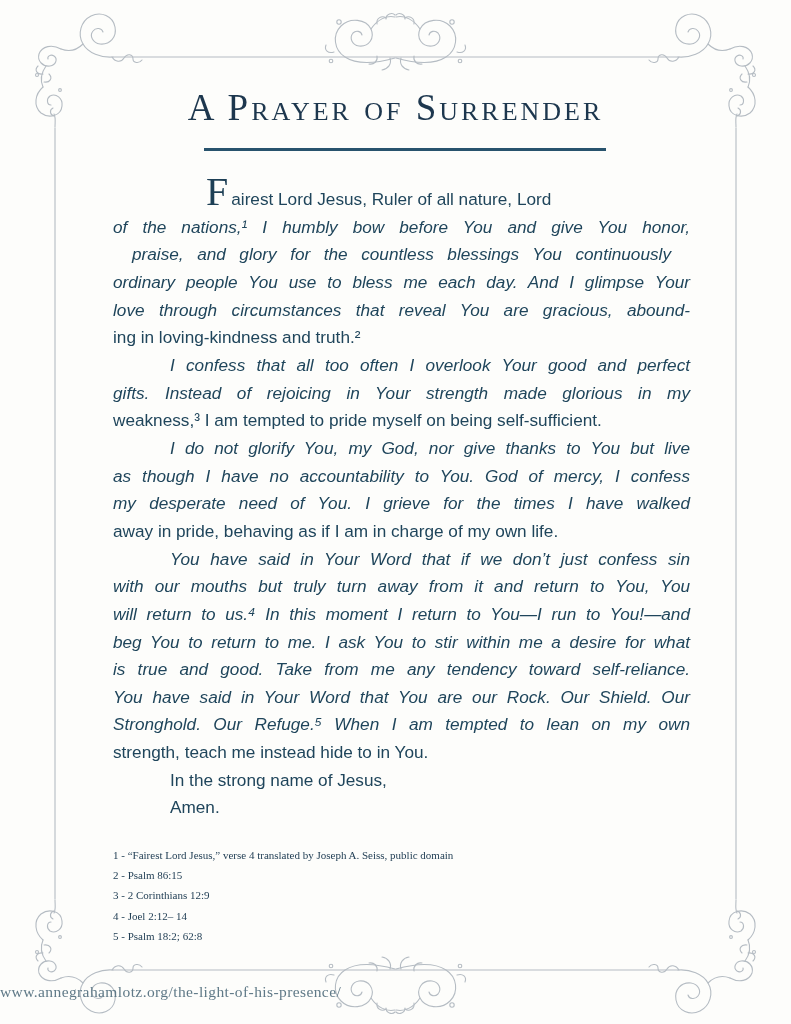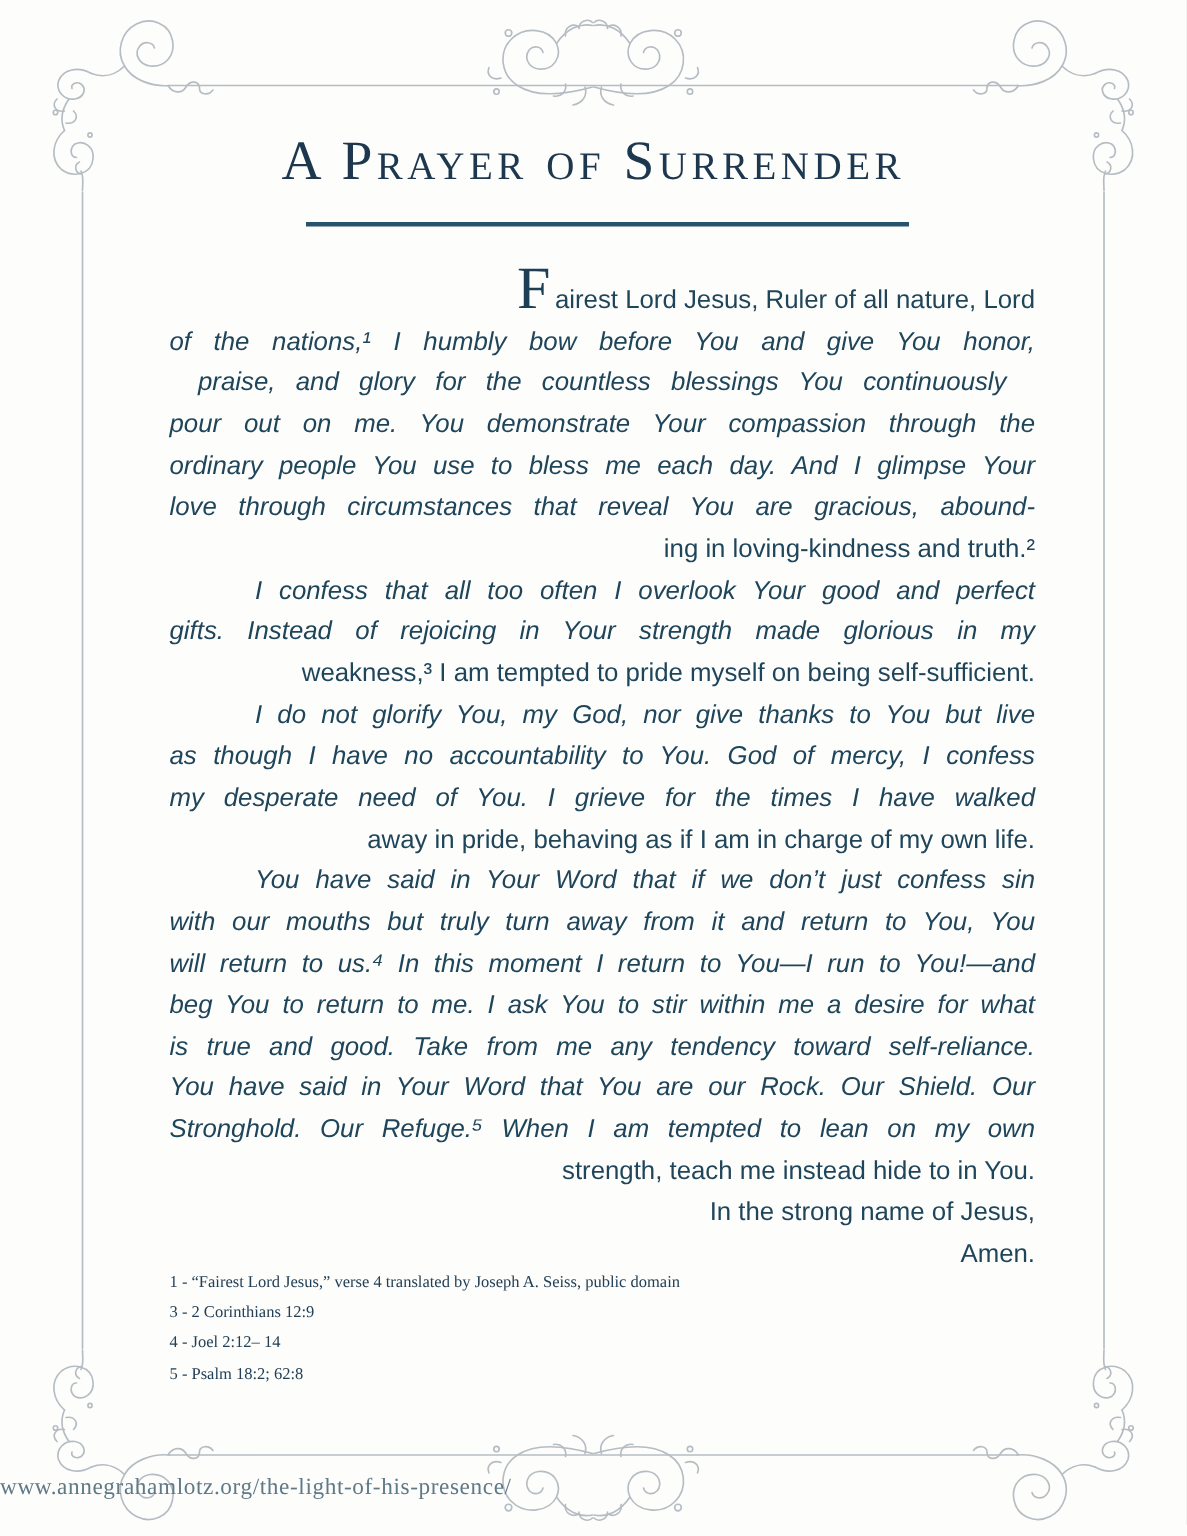--- a/index.html
+++ b/index.html
@@ -33,21 +33,21 @@
   }
 
   .prayer{
     position:absolute;
     left:113px;top:186px;
     width:577px;
     font-size:17.2px;
     line-height:27.65px;
     color:#1f455b;
   }
-  .line{text-align:right;}
+  .line{text-align:left;}
   .line.just{text-align:justify;text-align-last:justify;font-style:italic;}
   .para.indent .line:first-child{text-indent:57px;}
   .para.has-drop .line:nth-child(3){padding:0 19px;}
   .line.dropline{padding-left:93px;}
   .dropcap{
     font-family:"Liberation Serif", serif;
     font-size:40px;
     line-height:1px;
     margin-right:3px;
     color:#1d3f55;
@@ -123,21 +123,20 @@
   </svg>
 
   <h1 class="title">A Prayer of Surrender</h1>
   <div class="rule"></div>
 
   <div class="prayer" id="prayerBody">
       <div class="para has-drop">
         <div class="line dropline"><span class="dropcap">F</span>airest Lord Jesus, Ruler of all nature, Lord</div>
         <div class="line just">of the nations,¹ I humbly bow before You and give You honor,</div>
         <div class="line just">praise, and glory for the countless blessings You continuously</div>
-        <div class="line just">pour out on me. You demonstrate Your compassion through the</div>
         <div class="line just">ordinary people You use to bless me each day. And I glimpse Your</div>
         <div class="line just">love through circumstances that reveal You are gracious, abound-</div>
         <div class="line">ing in loving-kindness and truth.²</div>
       </div>
       <div class="para indent">
         <div class="line just">I confess that all too often I overlook Your good and perfect</div>
         <div class="line just">gifts. Instead of rejoicing in Your strength made glorious in my</div>
         <div class="line">weakness,³ I am tempted to pride myself on being self-sufficient.</div>
       </div>
       <div class="para indent">
@@ -159,19 +158,20 @@
       <div class="para indent">
         <div class="line">In the strong name of Jesus,</div>
       </div>
       <div class="para indent">
         <div class="line">Amen.</div>
       </div>
     </div>
 
   <div class="footnotes" id="footnotesBlock">
       <div class="fn-line">1 - “Fairest Lord Jesus,” verse 4 translated by Joseph A. Seiss, public domain</div>
+      <div class="fn-line">2 - Psalm 86:15</div>
       <div class="fn-line">3 - 2 Corinthians 12:9</div>
       <div class="fn-line">4 - Joel 2:12– 14</div>
       <div class="fn-line">5 - Psalm 18:2; 62:8</div>
     </div>
 
   <div class="footer-url">www.annegrahamlotz.org/the-light-of-his-presence/</div>
 </div>
 
 </body></html>

